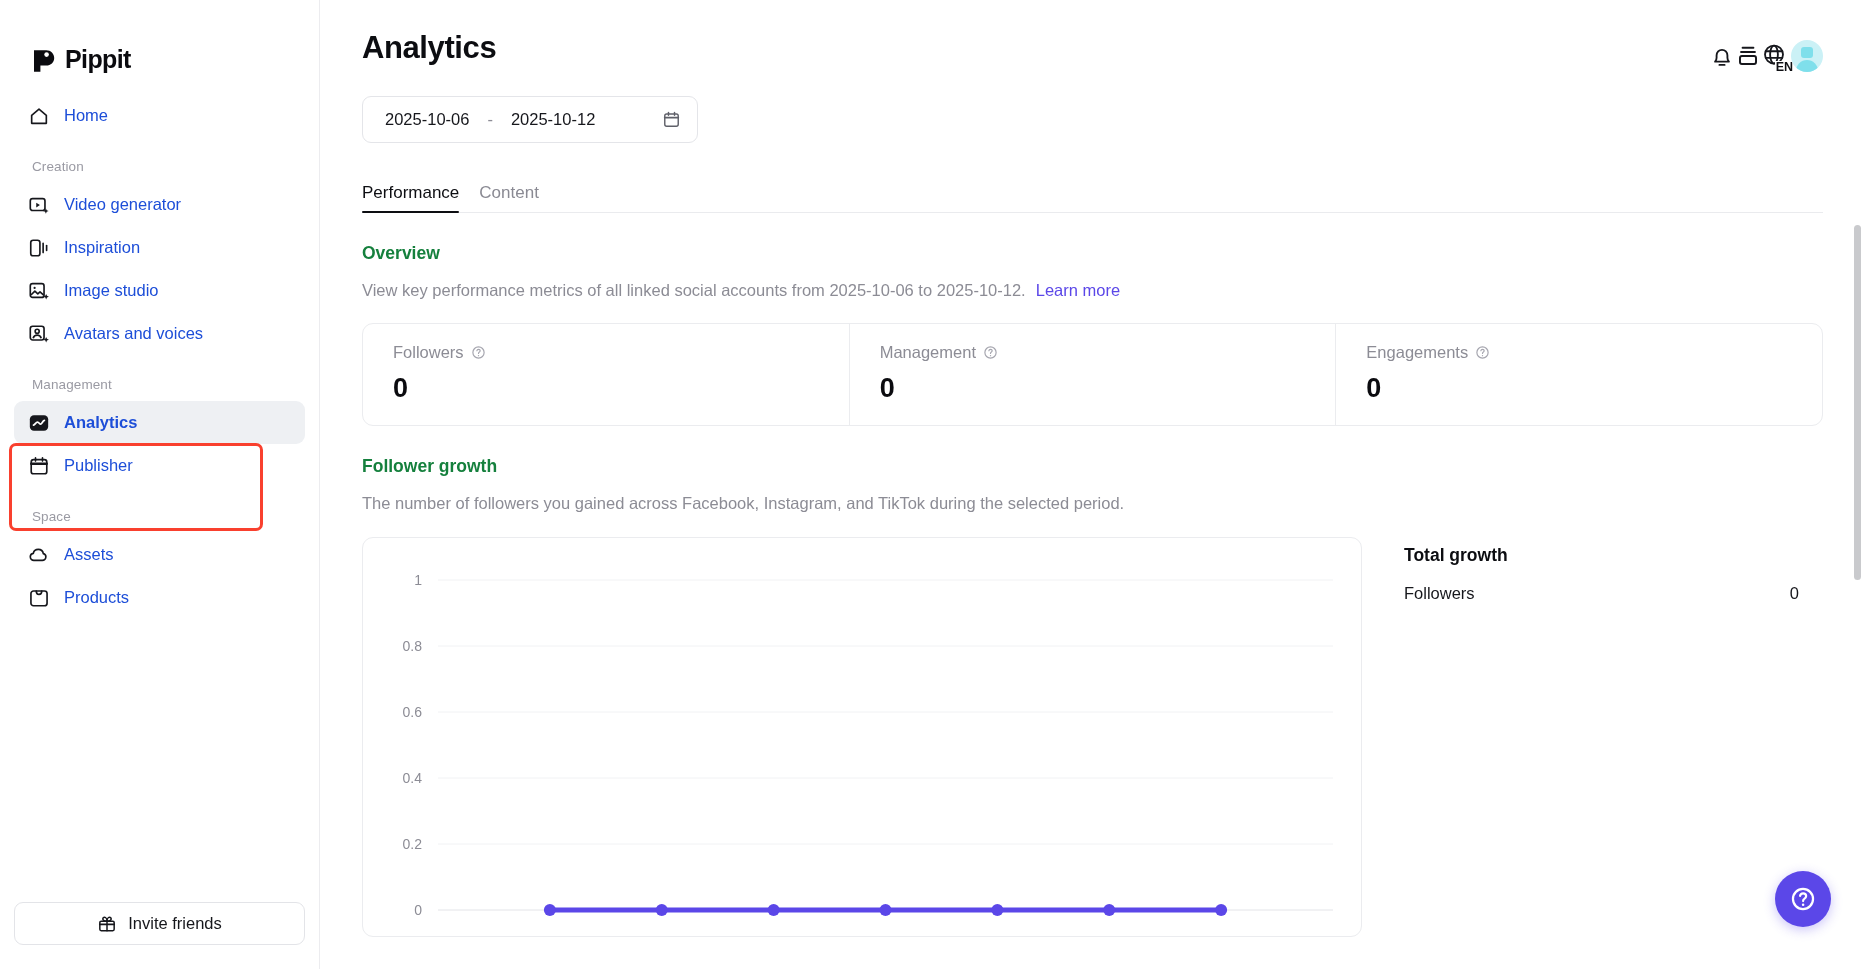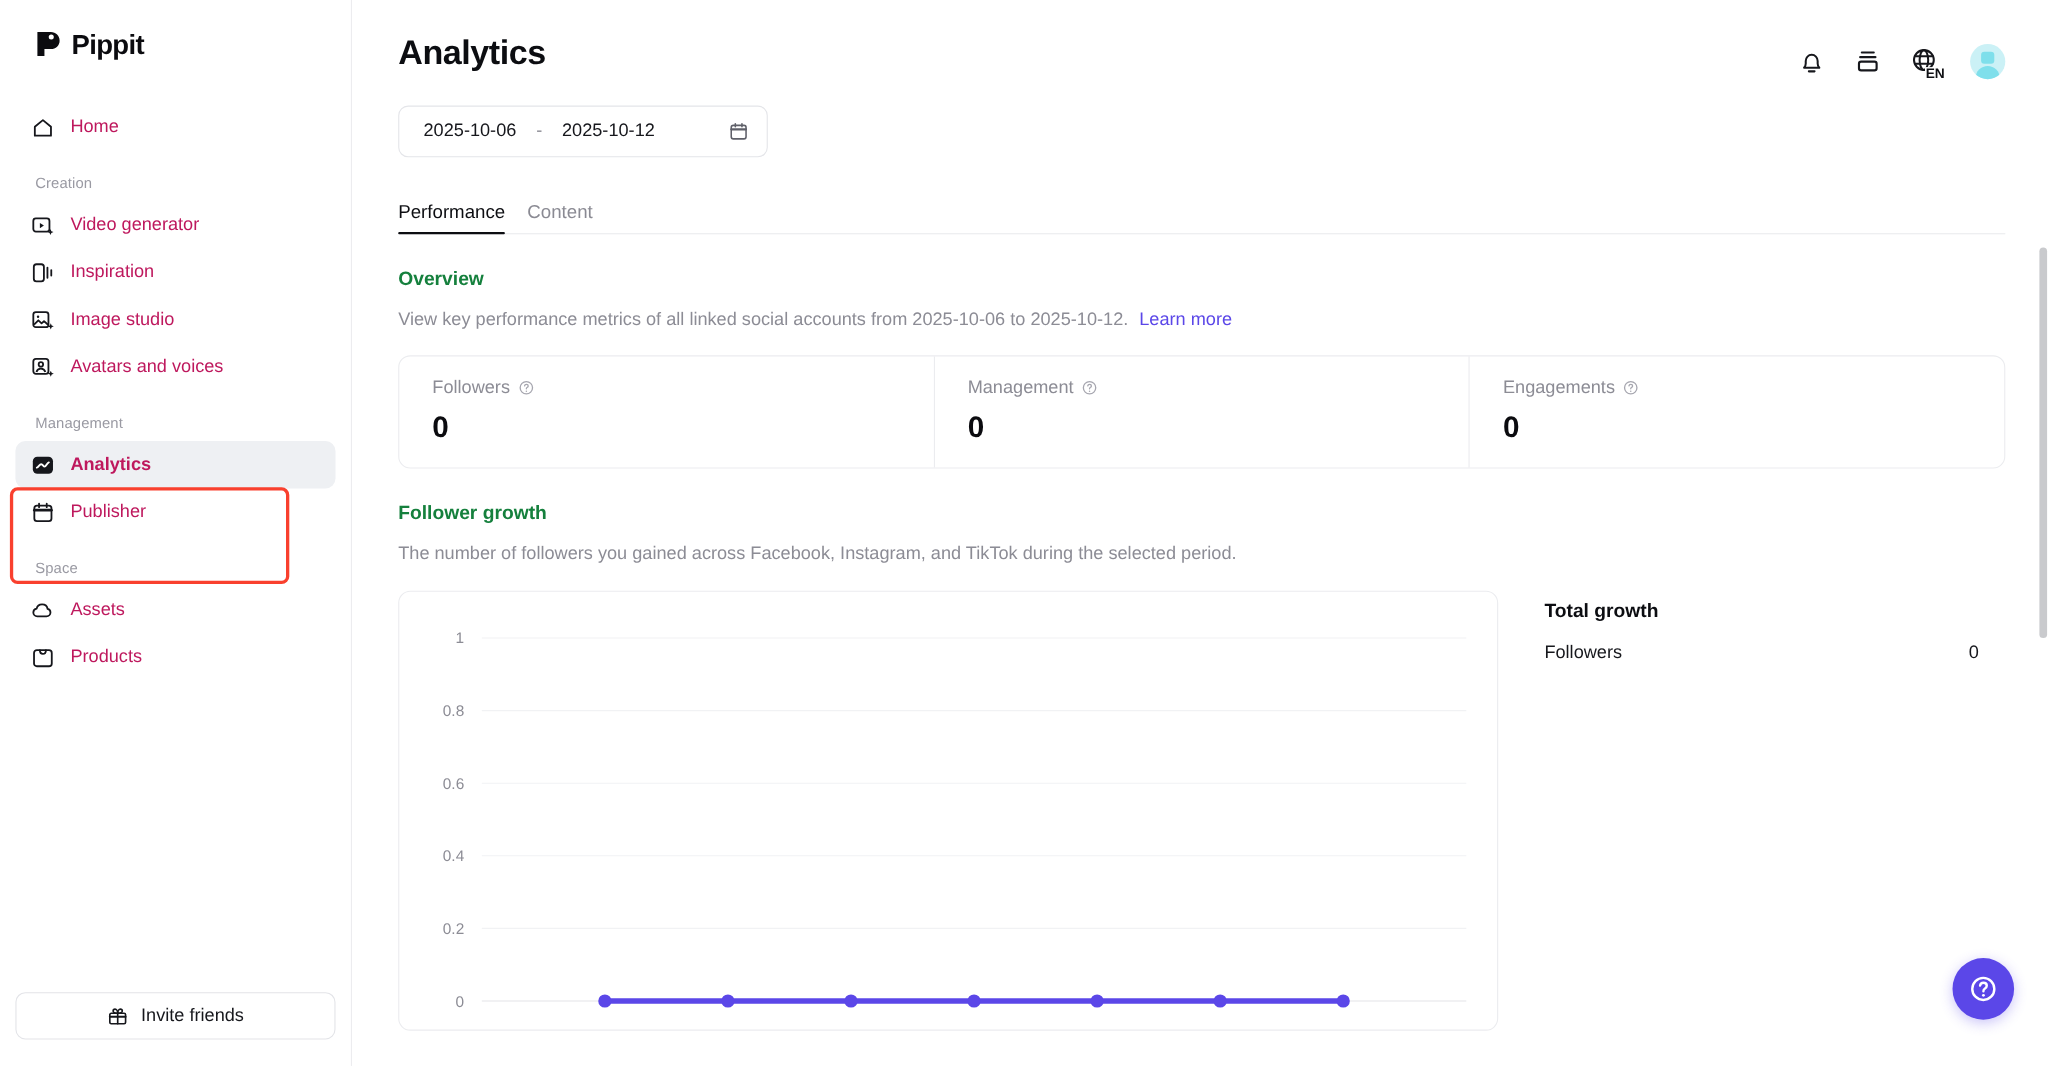--- a/index.html
+++ b/index.html
@@ -15,38 +15,38 @@
 
   
   .sidebar {
     width: 320px; height: 969px; flex: 0 0 320px;
     background: #ffffff;
     border-right: 1px solid #ececef;
     display: flex; flex-direction: column;
     position: relative;
   }
   .logo-row {
-    display: flex; align-items: flex-start; gap: 9px;
+    display: flex; align-items: flex-end; gap: 9px;
     padding: 27px 0 0 31px; height: 74px;
   }
   .logo-mark { width: 25px; height: 26px; display: block; }
   .logo-text {
     font-size: 25px; font-weight: 700; letter-spacing: -0.6px;
     color: #0b0b0f;
   }
   .nav { padding: 10px 14px 0 14px; flex: 1 1 auto; }
   .nav-group-label {
     font-size: 13.5px; color: #9a9aa3; padding: 0 0 0 18px;
     margin: 22px 0 9px 0; letter-spacing: 0.1px;
   }
   .nav-item {
     display: flex; align-items: center; gap: 14px;
     height: 43px; padding: 0 12px 0 14px;
     border-radius: 9px; cursor: pointer;
-    font-size: 16.5px; color: #be185d;
+    font-size: 16.5px; color: #1d4ed8;
   }
   .nav-item .ico { width: 22px; height: 22px; flex: 0 0 22px; display:block; }
   .nav-item.active { background: #eef0f3; font-weight: 700; }
   .nav-item.first { margin-top: 10px; }
 
   .highlight-box {
     position: absolute;
     left: 9px; top: 443px; width: 254px; height: 88px;
     border: 3px solid #f9402e; border-radius: 7px;
     pointer-events: none;
@@ -64,21 +64,21 @@
   
   .main {
     flex: 1 1 auto; height: 969px; position: relative;
     overflow: hidden; background: #fff;
   }
   .topbar {
     display: flex; align-items: flex-start; justify-content: space-between;
     padding: 30px 42px 0 42px; height: 86px;
   }
   .page-title { font-size: 31px; font-weight: 700; letter-spacing: -0.4px; color:#0c0d11; }
-  .top-icons { display: flex; align-items: center; gap: 25px; padding-top: 10px; }
+  .top-icons { display: flex; align-items: center; padding-top: 10px; }
   .top-icon { width: 26px; height: 26px; cursor: pointer; position: relative; display:block; }
   .lang-wrap { position: relative; width: 30px; height: 28px; cursor: pointer; }
   .lang-en {
     position: absolute; right: -2px; bottom: -3px;
     font-size: 12.5px; font-weight: 700; color: #0f1014;
     background: #fff; line-height: 1; padding: 0 0 0 1px;
   }
   .avatar {
     width: 32px; height: 32px; border-radius: 50%;
     background: #cbf1f6; overflow: hidden; cursor: pointer;

